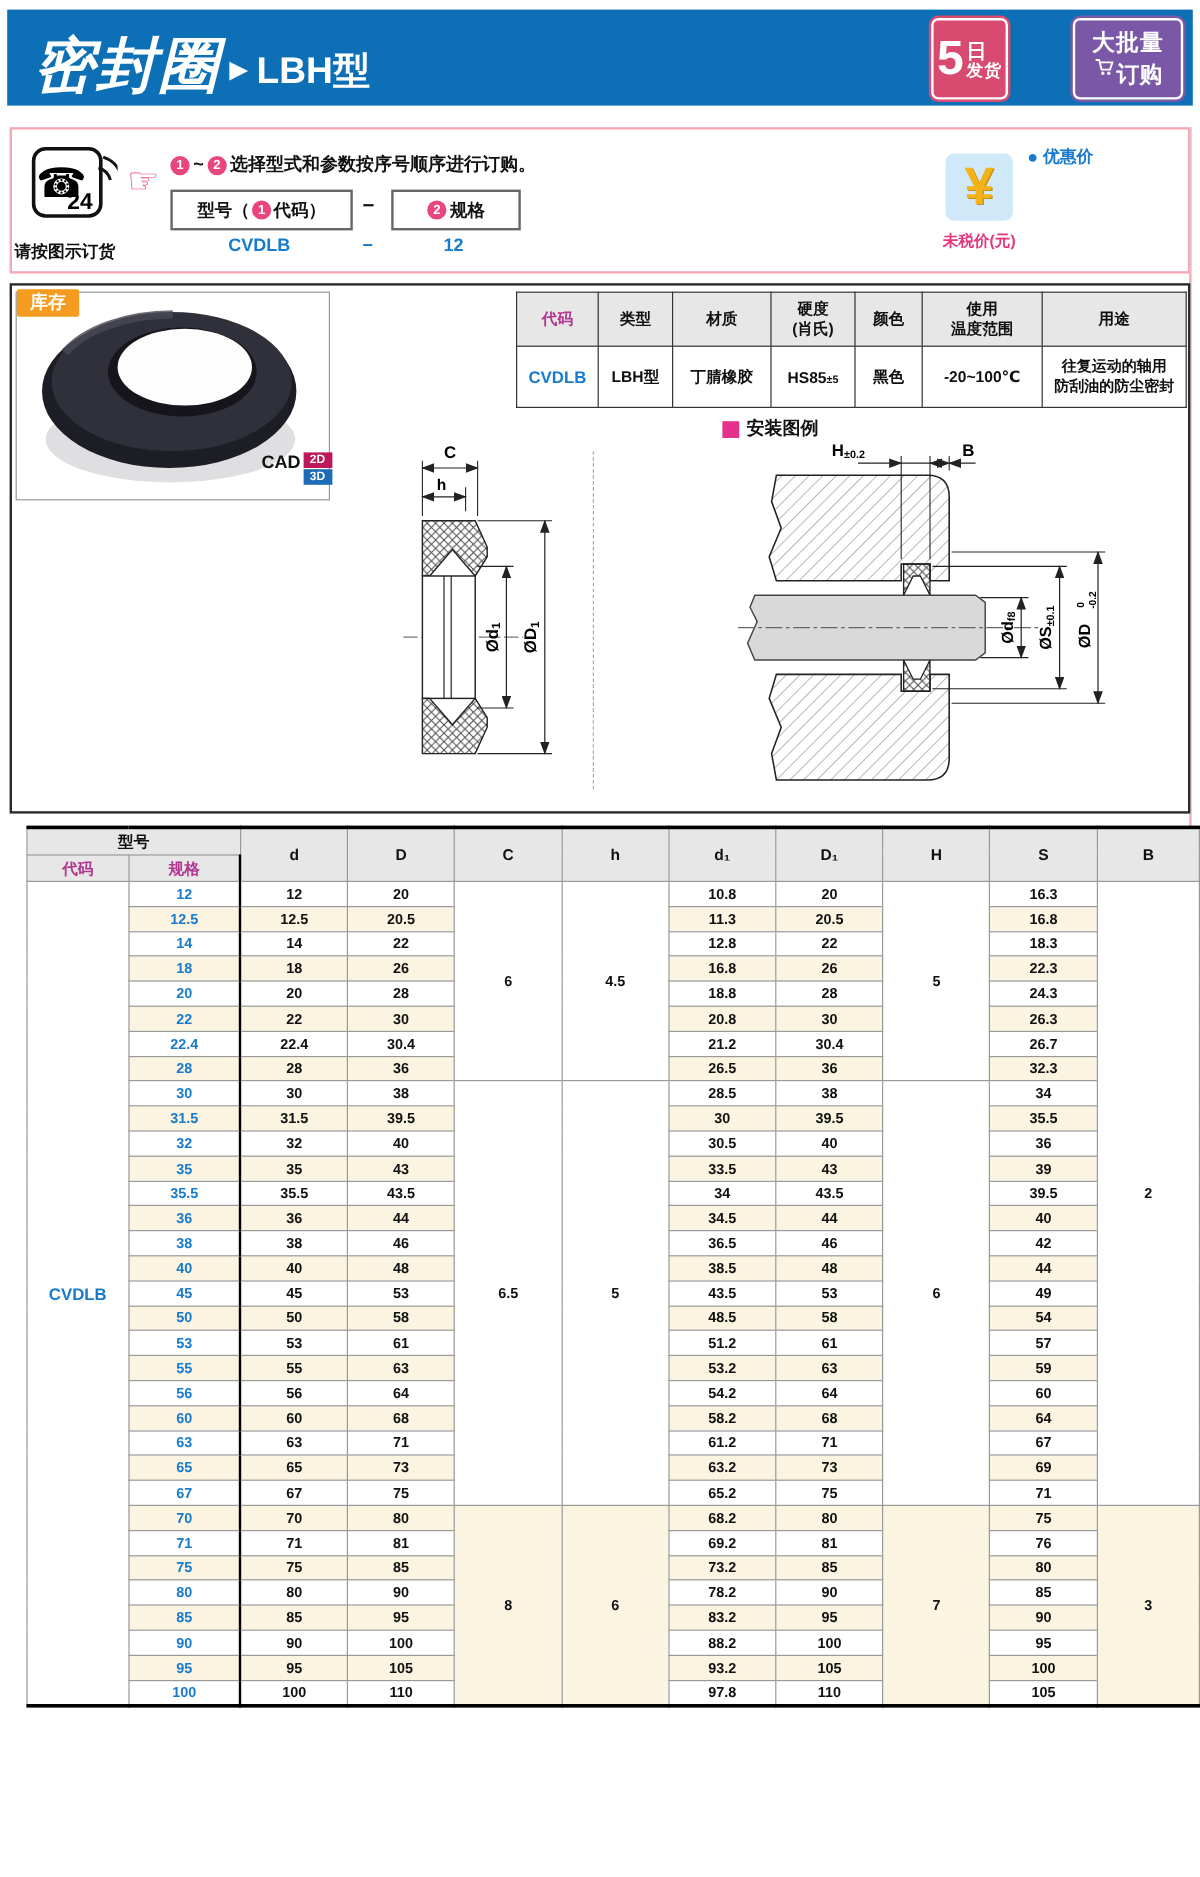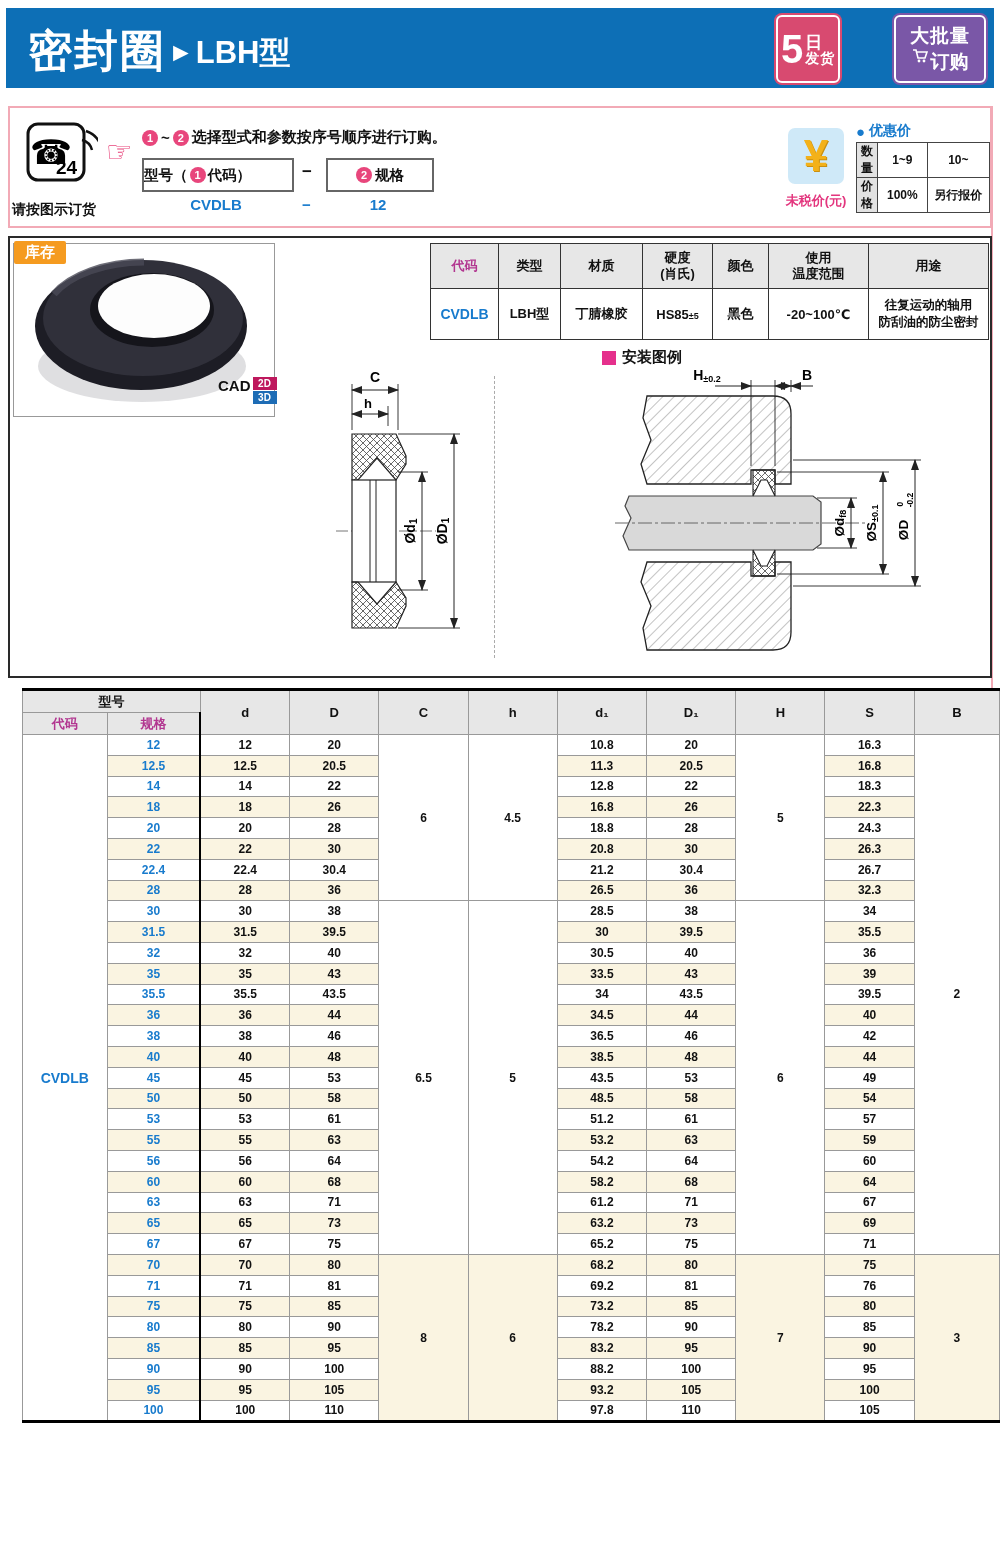--- a/index.html
+++ b/index.html
@@ -1,21 +1,21 @@
 <!DOCTYPE html>
 <html><head>
 <meta charset="utf-8">
 <style>
   html,body{margin:0;padding:0;background:#fff;}
   #page{position:relative;width:1000px;height:1564px;background:#fff;overflow:hidden;
         font-family:"Liberation Sans","DejaVu Sans",sans-serif;color:#111;}
   
   .banner{position:absolute;left:6px;top:8px;width:988px;height:80px;background:#0d6fb6;}
   .banner-title{position:absolute;left:22px;top:14px;color:#fff;font-weight:bold;white-space:nowrap;}
-  .t-main{font-size:44px;letter-spacing:2px;}
+  .t-main{font-size:50px;letter-spacing:2px;font-style:italic;}
   .t-arrow{font-size:26px;position:relative;top:-5px;margin:0 2px;}
   .t-sub{font-size:31px;position:relative;top:-3px;}
   .badge{position:absolute;top:7px;border:2px solid #fff;border-radius:6px;color:#fff;
          display:flex;flex-direction:column;align-items:center;justify-content:center;font-weight:bold;}
   .badge-ship{right:154px;width:60px;height:64px;background:#d84a70;box-shadow:0 0 0 2px #d84a70;}
   .ship-row{display:flex;align-items:center;line-height:1;}
   .ship-5{font-size:40px;line-height:.85;}
   .ship-col{display:flex;flex-direction:column;margin-left:2px;}
   .ship-ri{font-size:17px;}
   .ship-fh{font-size:14px;letter-spacing:1px;}
@@ -25,21 +25,21 @@
   
   .order-box{position:absolute;left:8px;top:106px;width:980px;height:118px;background:#fff;border:2px solid #f2aab6;}
   .phone-wrap{position:absolute;left:16px;top:14px;width:72px;height:64px;}
   .phone-caption{position:absolute;left:2px;top:82px;width:110px;font-size:14px;font-weight:bold;margin-top:11px;}
   .hand{position:absolute;left:96px;top:26px;font-size:30px;color:#e8467c;font-weight:bold;}
   .num-circle{display:inline-flex;width:16px;height:16px;border-radius:50%;background:#e8467c;color:#fff;
               font-size:11px;font-weight:bold;align-items:center;justify-content:center;flex:none;}
   .instr-row{position:absolute;left:132px;top:20px;display:flex;align-items:center;gap:3px;
              font-size:15px;font-weight:bold;}
   .model-box{position:absolute;left:132px;top:50px;width:148px;height:30px;border:2px solid #666;
-             display:flex;align-items:center;gap:2px;font-size:14.5px;font-weight:bold;}
+             display:flex;align-items:center;justify-content:center;gap:2px;font-size:14.5px;font-weight:bold;}
   .order-dash{position:absolute;left:292px;top:54px;font-size:17px;font-weight:bold;}
   .specc-box{position:absolute;left:316px;top:50px;width:104px;height:30px;border:2px solid #666;
              display:flex;align-items:center;justify-content:center;gap:3px;font-size:14.5px;font-weight:bold;}
   .ex-code{position:absolute;left:148px;top:88px;width:116px;text-align:center;color:#187bcd;font-size:15px;font-weight:bold;}
   .ex-dash{position:absolute;left:292px;top:88px;color:#187bcd;font-size:15px;font-weight:bold;}
   .ex-spec{position:absolute;left:330px;top:88px;width:76px;text-align:center;color:#187bcd;font-size:15px;font-weight:bold;}
   
   .yen-tile{position:absolute;left:778px;top:20px;width:56px;height:56px;background:#cfe9f8;border-radius:7px;
             display:flex;align-items:center;justify-content:center;}
   .yen-glyph{font-size:44px;font-weight:bold;color:#f3b11a;text-shadow:1px 1px 0 #c98f10;}
@@ -159,34 +159,20 @@
     <div class="ex-spec">12</div>
 
     <div class="yen-tile">
       <span class="yen-glyph">¥</span>
     </div>
     <div class="untaxed">未税价(元)</div>
     <div class="price-title">
       <span class="dot" style="color:#187bcd;">●</span>
       <span>优惠价</span>
     </div>
-    <table class="price-table">
-      <tbody>
-          <tr>
-        <td class="plab">数量</td>
-        <td style="width:42px;">1~9</td>
-        <td style="width:58px;">10~</td>
-      </tr>
-      <tr>
-        <td class="plab">价格</td>
-        <td>100%</td>
-        <td>另行报价</td>
-      </tr>
-    </tbody>
-      </table>
   </div>
 
   <div class="product-box">
     <div class="img-box">
       <svg width="258" height="170" viewBox="0 0 258 170">
         <ellipse cx="128" cy="122" rx="104" ry="36" fill="#c9c9cd" opacity="0.6"></ellipse>
         <ellipse cx="127" cy="82" rx="106" ry="64" fill="#1d1d25"></ellipse>
         <ellipse cx="129" cy="74" rx="100" ry="58" fill="#30303a"></ellipse>
         <ellipse cx="138" cy="66" rx="62" ry="37" fill="#15151b"></ellipse>
         <ellipse cx="140" cy="62" rx="56" ry="32" fill="#fdfdfd"></ellipse>

